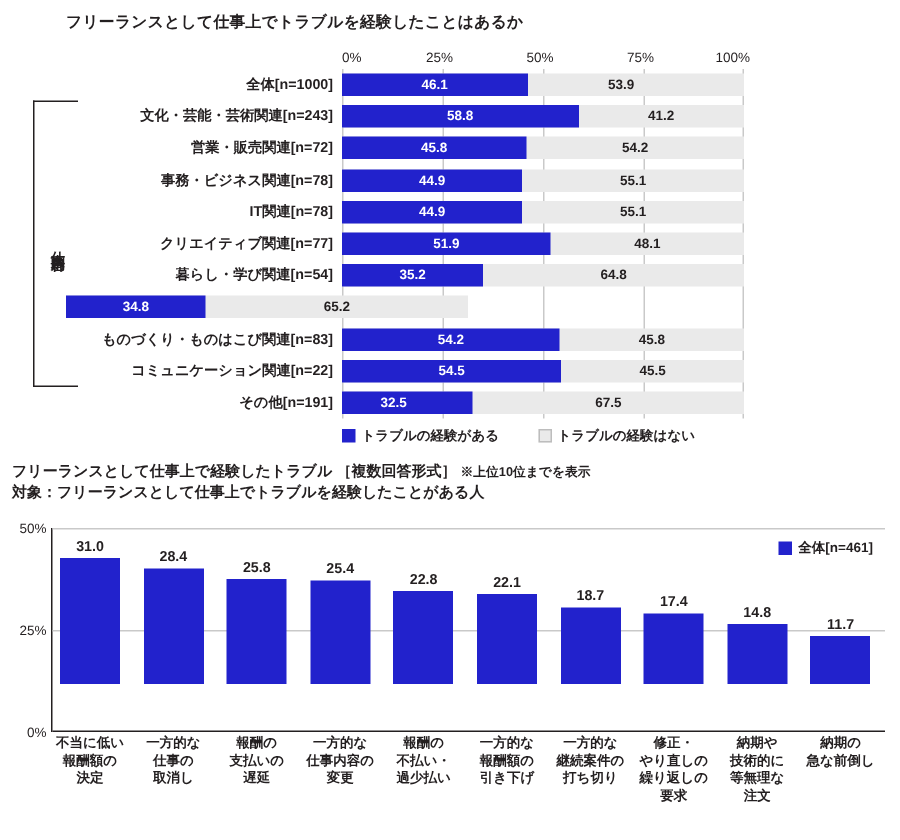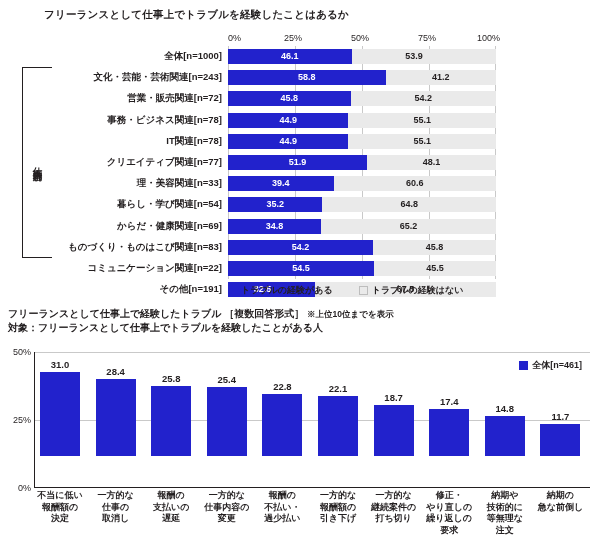--- a/index.html
+++ b/index.html
@@ -202,37 +202,28 @@
       </div>
       <div class="row">
         <div class="row-label">クリエイティブ関連[n=77]</div>
         <div class="bar-wrap">
           <div class="bar-blue" style="width: 139.092px;"></div>
           <div class="bar-val" style="left: 0px; width: 139.092px;">51.9</div>
           <div class="bar-val2" style="left: 139.092px; width: 128.908px;">48.1</div>
         </div>
       </div>
       <div class="row">
-        <div class="row-label">理・美容関連[n=33]</div>
-        <div class="bar-wrap">
-          <div class="bar-blue" style="width: 105.592px;"></div>
-          <div class="bar-val" style="left: 0px; width: 105.592px;">39.4</div>
-          <div class="bar-val2" style="left: 105.592px; width: 162.408px;">60.6</div>
-        </div>
-      </div>
-      <div class="row">
         <div class="row-label">暮らし・学び関連[n=54]</div>
         <div class="bar-wrap">
           <div class="bar-blue" style="width: 94.336px;"></div>
           <div class="bar-val" style="left: 0px; width: 94.336px; text-align: center;">35.2</div>
           <div class="bar-val2" style="left: 94.336px; width: 173.664px;">64.8</div>
         </div>
       </div>
       <div class="row">
-        <div class="row-label">からだ・健康関連[n=69]</div>
         <div class="bar-wrap">
           <div class="bar-blue" style="width: 93.264px;"></div>
           <div class="bar-val" style="left: 0px; width: 93.264px;">34.8</div>
           <div class="bar-val2" style="left: 93.264px; width: 174.736px;">65.2</div>
         </div>
       </div>
       <div class="row">
         <div class="row-label">ものづくり・ものはこび関連[n=83]</div>
         <div class="bar-wrap">
           <div class="bar-blue" style="width: 145.256px;"></div>

